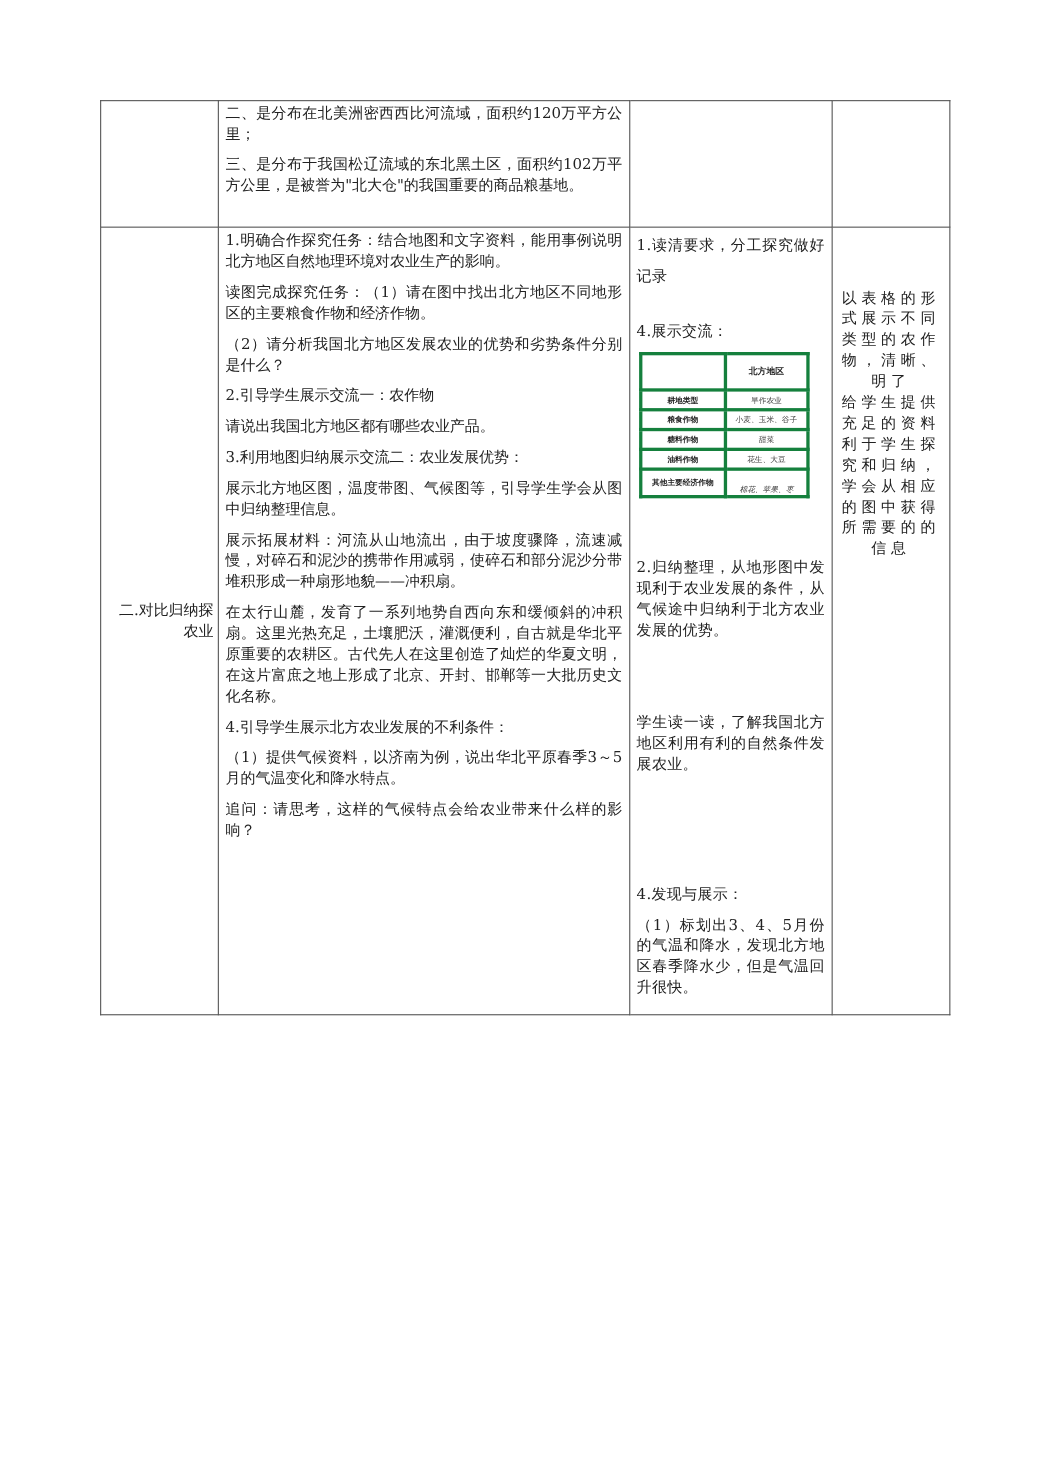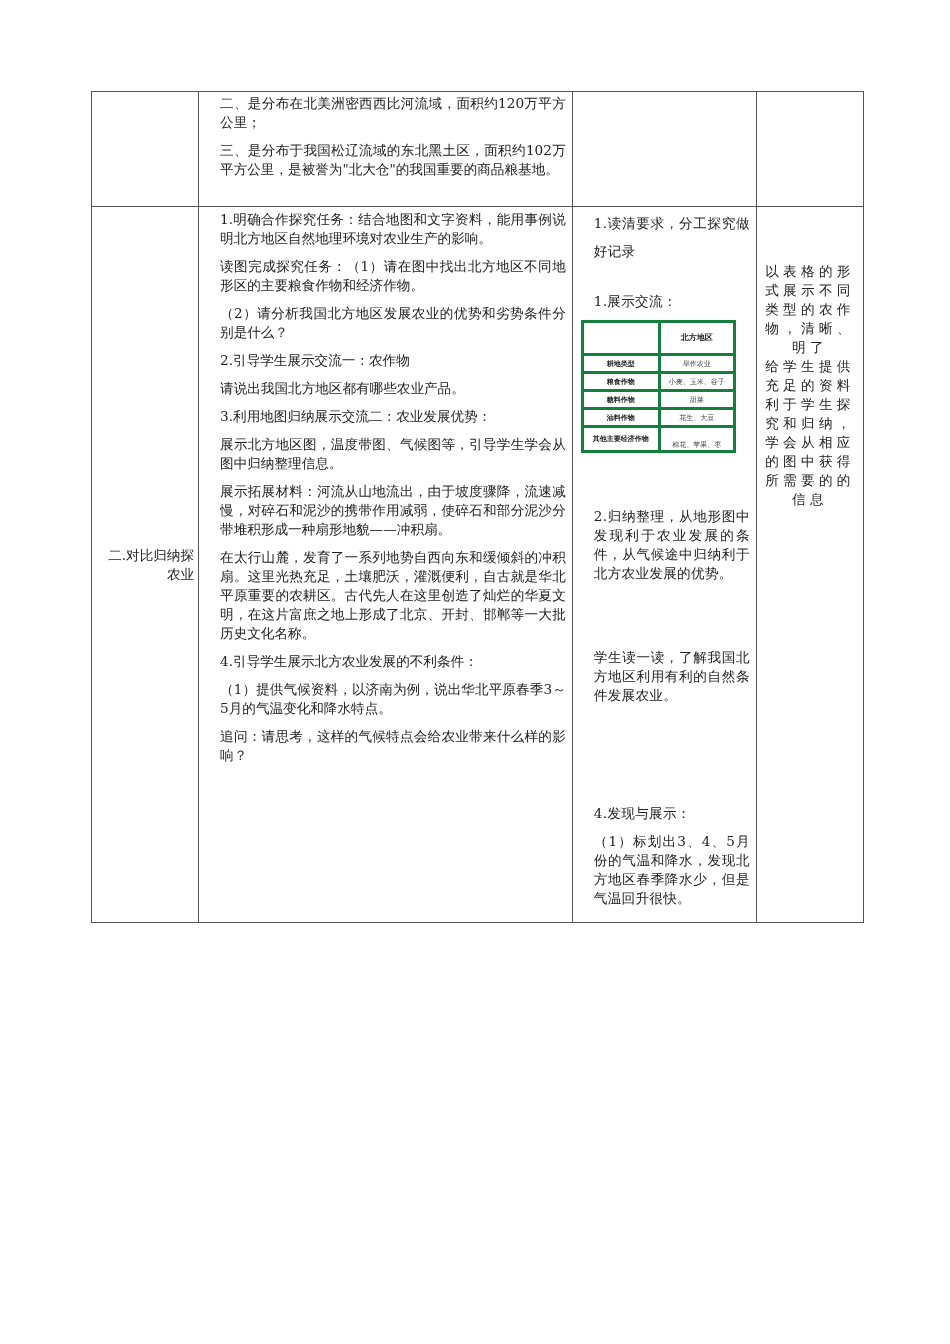--- a/index.html
+++ b/index.html
@@ -9,42 +9,42 @@
                 table-layout: fixed; width: 773px; }
   .page-table td { border: 1px solid #555; vertical-align: top; padding: 0 6px;
                    font-size: 13.6px; line-height: 19px; }
   .page-table tr.row1 { height: 115px; }
   .page-table tr.row2 { height: 716px; }
   .col1 { width: 100px; }
   .col2 { width: 349px; }
   .col3 { width: 172px; }
   .col4 { width: 100px; }
   .page-table td.stage { vertical-align: middle; text-align: right; padding: 0 4px; }
-  .para { margin: 0 0 9px 15px; text-align: justify; }
+  .para { margin: 0 0 9px 0; text-align: justify; }
   .para.first { margin-top: 2px; }
   .row2 .col2 .para.first { margin-top: 3px; }
   .c3 .para { letter-spacing: 0.3px; }
   .spaced { line-height: 28px; }
   .gap-a { height: 18px; }
   .gap-b { height: 44px; }
   .gap-c { height: 56px; }
   .gap-d { height: 90px; }
   .note { letter-spacing: 4.3px; text-align: center; margin: 0; }
   .note-1 { margin-top: 55px; }
   .note-2 { }
   
   .img-table { border-collapse: collapse; margin: 6px 0 10px 2px; width: 155px;
                font-family: "DejaVu Sans", "Liberation Sans", sans-serif; }
   .img-table td { border: 3px solid #15803d; padding: 0 2px; font-size: 7px; line-height: 10px;
                   text-align: center; vertical-align: middle; height: 15px; }
   .img-table td.k { font-weight: bold; width: 70px; }
   .img-table td.v { color: #444; }
   .img-table tr.hdr td { height: 30px; font-size: 8px; font-weight: bold; }
   .img-table tr.last td { height: 22px; }
-  .img-table tr.last td.v { vertical-align: bottom; }
+  .img-table tr.last td.v { vertical-align: bottom; font-style: italic; }
 </style>
 </head>
 <body>
 
 <table class="page-table">
   <colgroup>
     <col class="col1">
       <col class="col2">
       <col class="col3">
       <col class="col4">
@@ -73,21 +73,21 @@
       <p class="para">展示北方地区图，温度带图、气候图等，引导学生学会从图中归纳整理信息。</p>
       <p class="para">展示拓展材料：河流从山地流出，由于坡度骤降，流速减慢，对碎石和泥沙的携带作用减弱，使碎石和部分泥沙分带堆积形成一种扇形地貌——冲积扇。</p>
       <p class="para">在太行山麓，发育了一系列地势自西向东和缓倾斜的冲积扇。这里光热充足，土壤肥沃，灌溉便利，自古就是华北平原重要的农耕区。古代先人在这里创造了灿烂的华夏文明，在这片富庶之地上形成了北京、开封、邯郸等一大批历史文化名称。</p>
       <p class="para">4.引导学生展示北方农业发展的不利条件：</p>
       <p class="para">（1）提供气候资料，以济南为例，说出华北平原春季3～5月的气温变化和降水特点。</p>
       <p class="para">追问：请思考，这样的气候特点会给农业带来什么样的影响？</p>
     </td>
     <td class="c3">
       <p class="para first spaced">1.读清要求，分工探究做好记录</p>
       <div class="gap-a"></div>
-      <p class="para">1.展示交流：</p>
+      <p class="para">4.展示交流：</p>
       <table class="img-table">
         <tbody>
               <tr class="hdr">
           <td></td>
           <td>北方地区</td>
         </tr>
         <tr>
           <td class="k">耕地类型</td>
           <td class="v">旱作农业</td>
         </tr>

